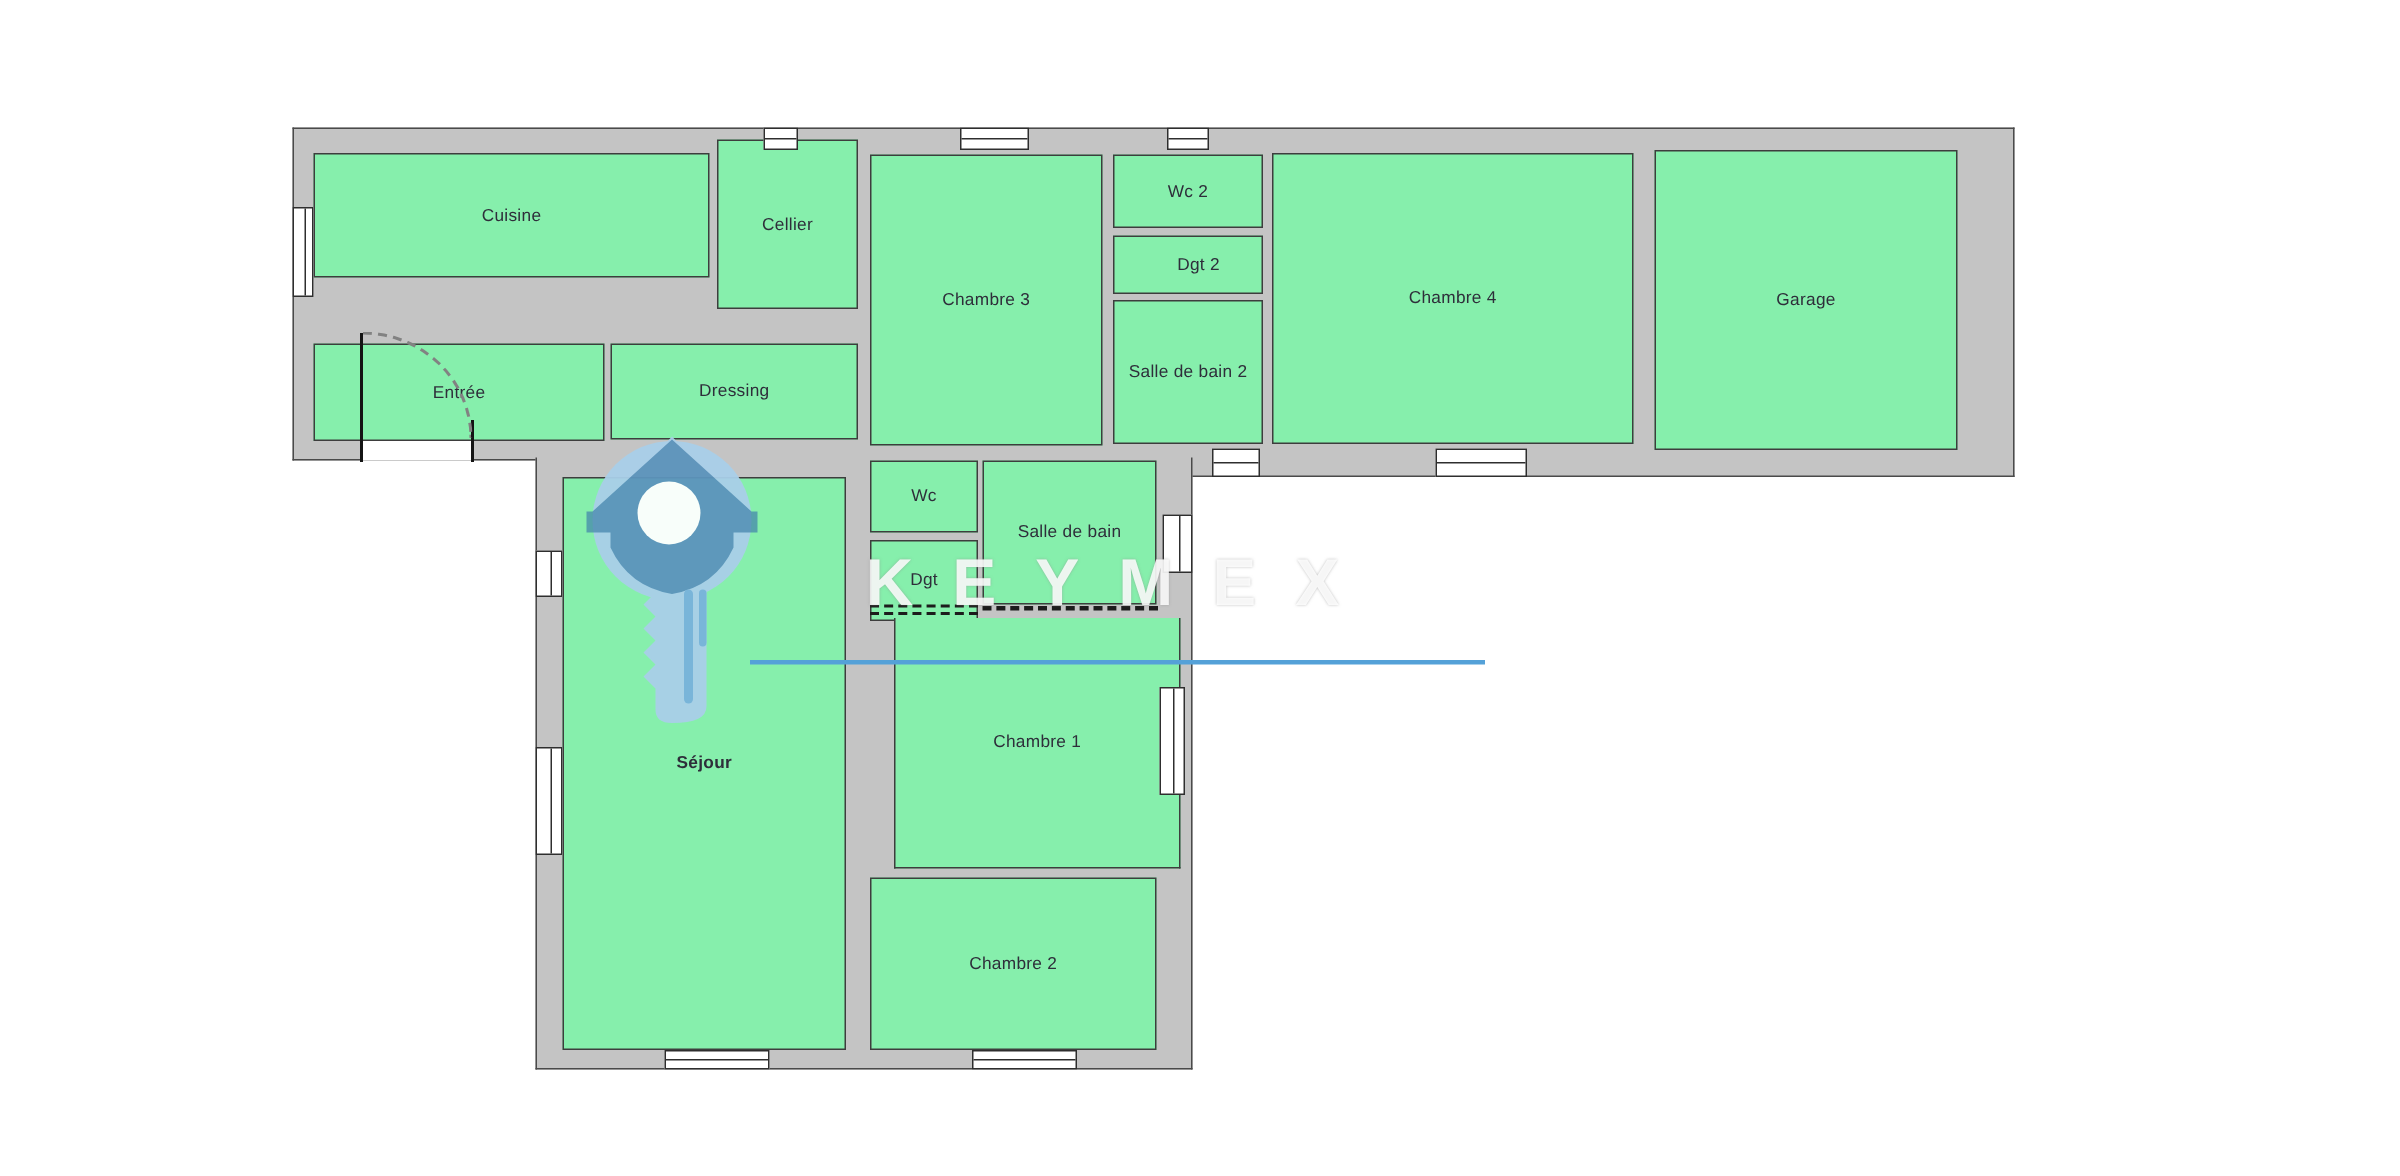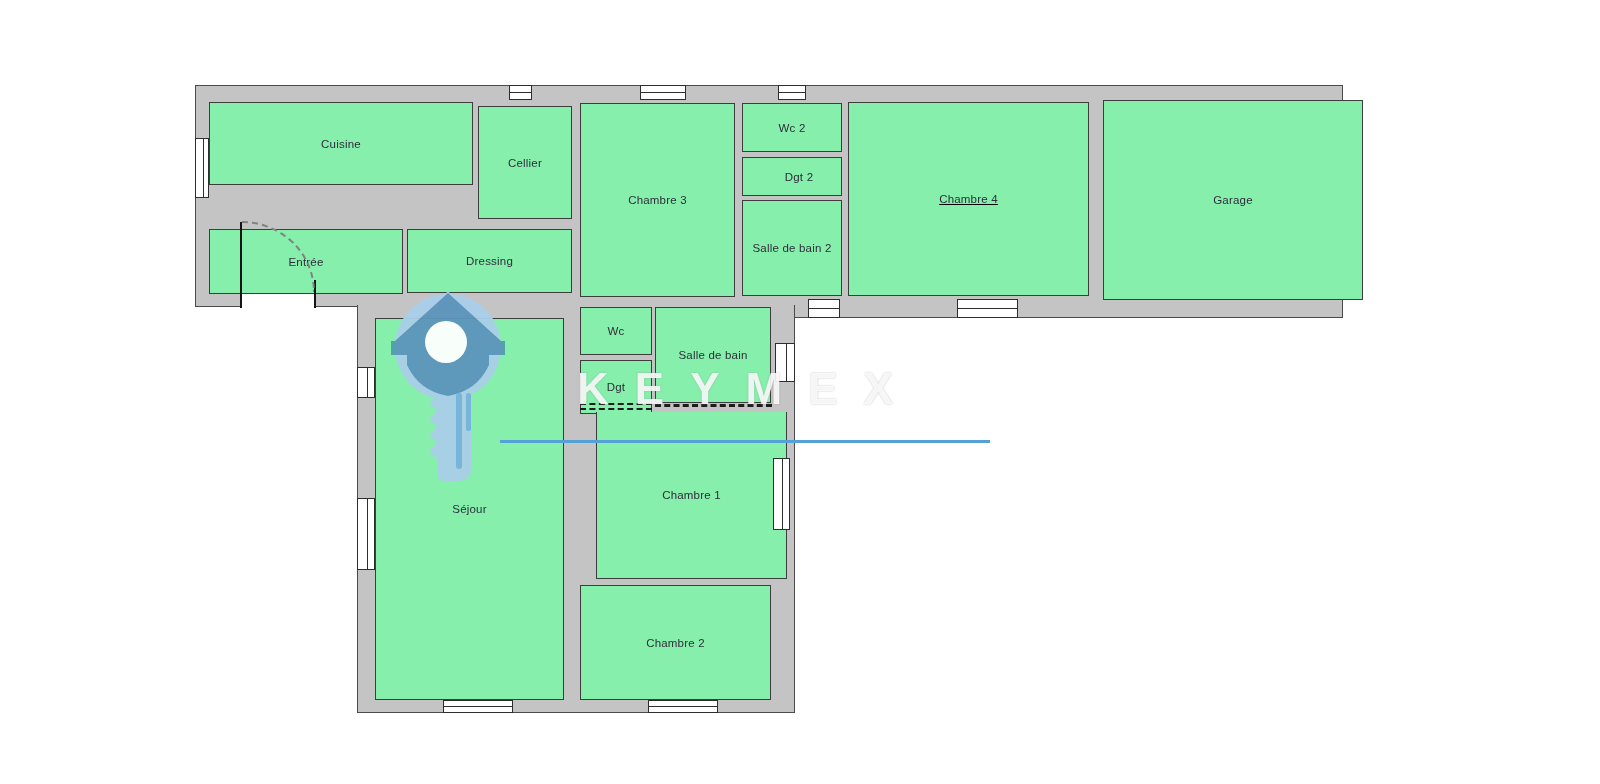--- a/index.html
+++ b/index.html
@@ -43,48 +43,48 @@
 
 <div id="canvas">
 
   <div class="wall bar-left" style="left:195px;top:85px;width:385px;height:222px;"></div>
   <div class="wall bar-right" style="left:580px;top:85px;width:763px;height:233px;"></div>
   <div class="wall wing" style="left:357px;top:305px;width:438px;height:408px;"></div>
 
   <div class="room" style="left:209px;top:102px;width:264px;height:83px;">
     <span class="room-label">Cuisine</span>
   </div>
-  <div class="room" style="left:478px;top:106px;width:94px;height:113px;">
+  <div class="room" style="left:478px;top:93px;width:94px;height:113px;">
     <span class="room-label">Cellier</span>
   </div>
   <div class="room" style="left:580px;top:103px;width:155px;height:194px;">
     <span class="room-label">Chambre 3</span>
   </div>
   <div class="room" style="left:742px;top:103px;width:100px;height:49px;">
     <span class="room-label">Wc 2</span>
   </div>
   <div class="room" style="left:742px;top:157px;width:100px;height:39px;padding-left:14px;">
     <span class="room-label">Dgt 2</span>
   </div>
   <div class="room" style="left:742px;top:200px;width:100px;height:96px;">
     <span class="room-label">Salle de bain 2</span>
   </div>
-  <div class="room" style="left:848px;top:102px;width:241px;height:194px;text-decoration:underline;">
+  <div class="room" style="left:848px;top:102px;width:241px;height:194px;">
     <span class="room-label">Chambre 4</span>
   </div>
-  <div class="room" style="left:1103px;top:100px;width:260px;height:200px;">
+  <div class="room" style="left:1103px;top:100px;width:202px;height:200px;">
     <span class="room-label">Garage</span>
   </div>
   <div class="room" style="left:209px;top:229px;width:194px;height:65px;">
     <span class="room-label">Entrée</span>
   </div>
   <div class="room" style="left:407px;top:229px;width:165px;height:64px;text-align:center;">
     <span class="room-label">Dressing</span>
   </div>
-  <div class="room" style="left:375px;top:318px;width:189px;height:382px;">
+  <div class="room" style="left:375px;top:318px;width:189px;height:382px;font-weight:bold;">
     <span class="room-label">Séjour</span>
   </div>
   <div class="room" style="left:580px;top:307px;width:72px;height:48px;">
     <span class="room-label">Wc</span>
   </div>
   <div class="room" style="left:580px;top:360px;width:72px;height:54px;">
     <span class="room-label">Dgt</span>
   </div>
   <div class="room" style="left:655px;top:307px;width:116px;height:96px;">
     <span class="room-label">Salle de bain</span>

